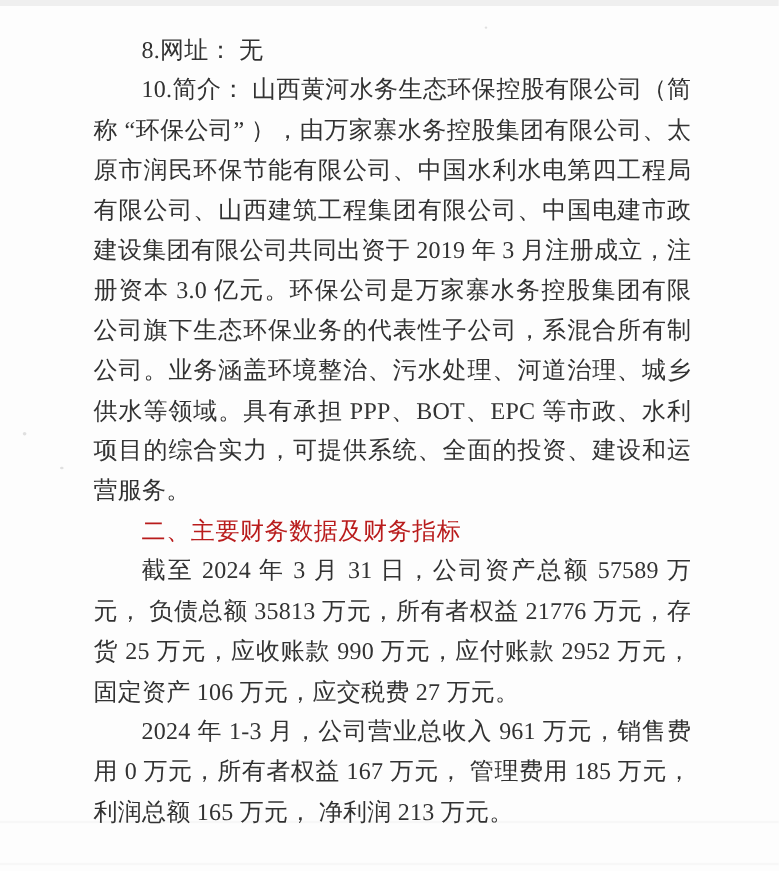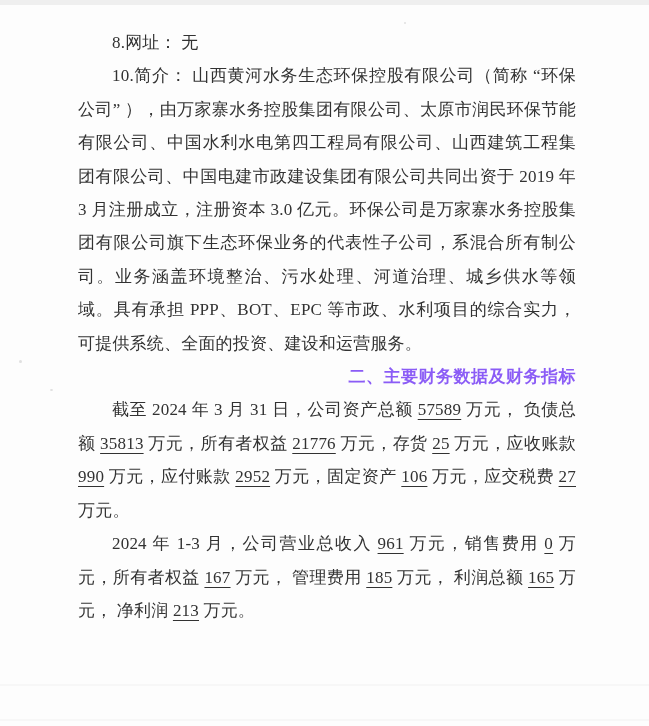--- a/index.html
+++ b/index.html
@@ -35,39 +35,38 @@
     position: absolute;
     border-radius: 50%;
     background: #c8c8c8;
     opacity: 0.55;
   }
   .doc {
     position: absolute;
     left: 78px;
     top: 26px;
     width: 498px;
-    font-size: 17px;
+    font-size: 20px;
     line-height: 33.4px;
     color: #323232;
     text-align: justify;
     letter-spacing: 0.2px;
   }
   .para {
     margin: 0;
     text-indent: 2em;
   }
   .para.heading {
     font-family: "Liberation Sans", "DejaVu Sans", sans-serif;
-    font-weight: 700;
-    color: #8b5cf6;
-    text-align: right;
+    font-weight: 400;
+    color: #b91c1c;
+    text-align: left;
     letter-spacing: 0.5px;
   }
   .u {
-    text-decoration: underline;
     text-decoration-thickness: 1px;
     text-underline-offset: 4px;
   }
 </style>
 </head>
 <body>
 
 <div class="page">
   <div class="scan-edge-top"></div>
   <div class="scan-band" style="top:684px"></div>

